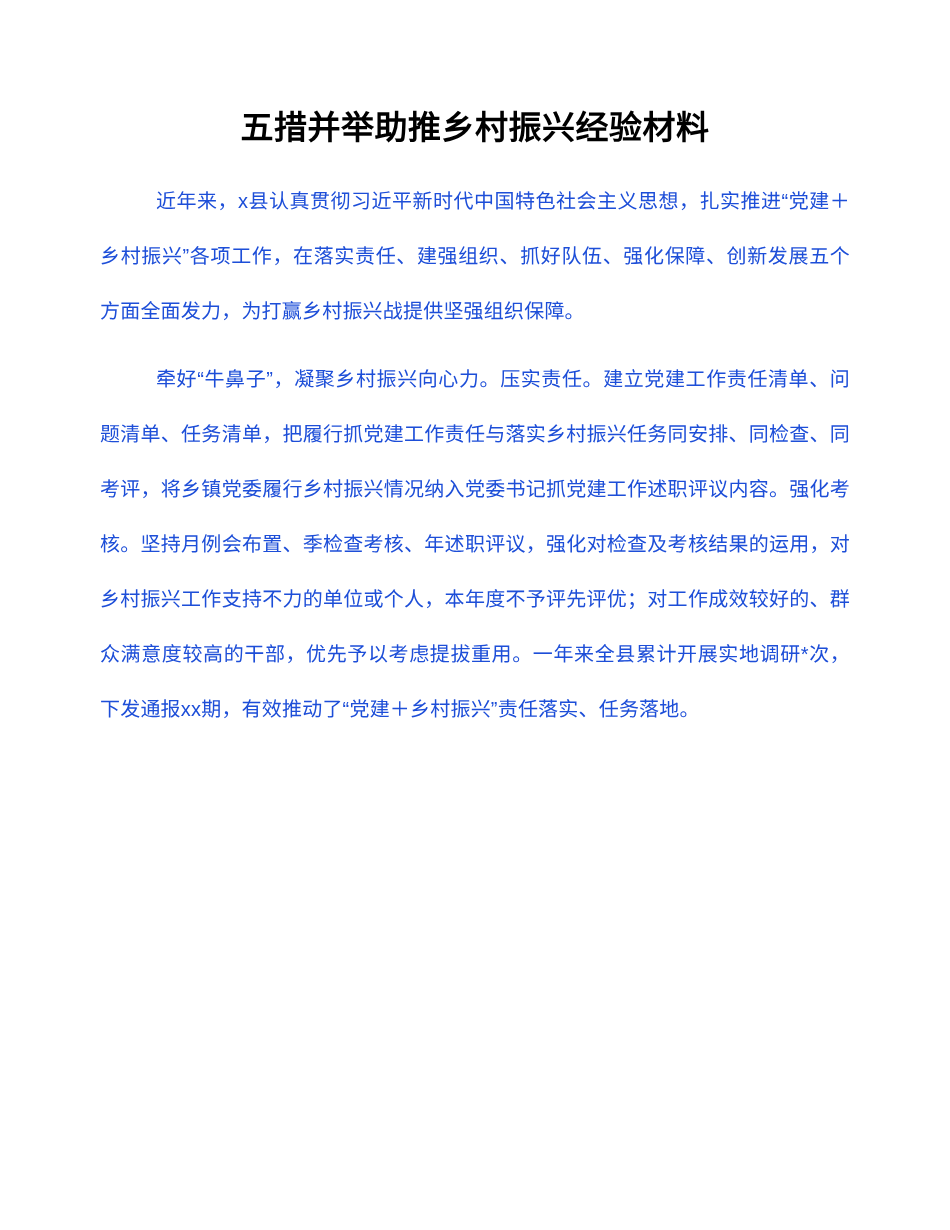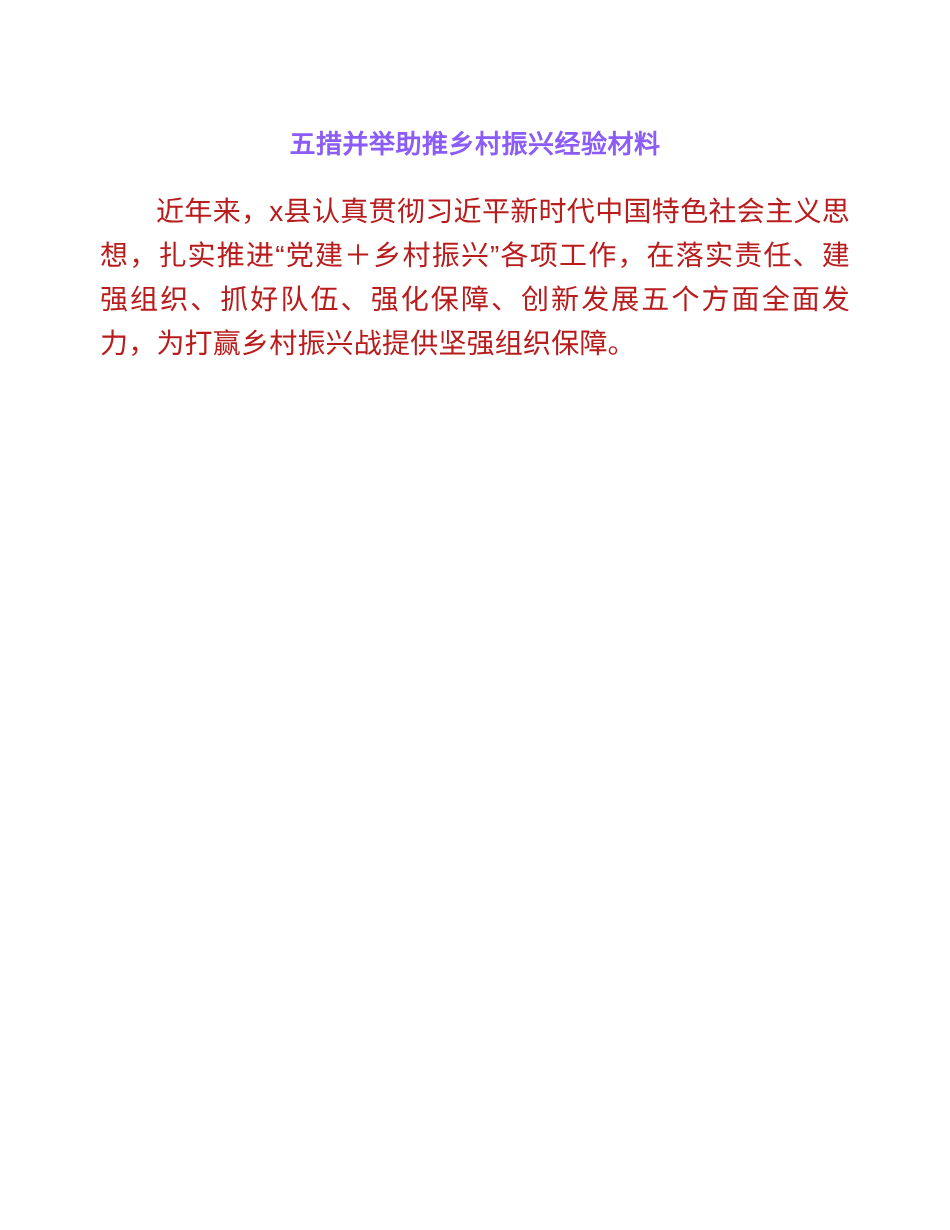--- a/index.html
+++ b/index.html
@@ -22,56 +22,57 @@
     overflow: hidden;
     box-sizing: border-box;
   }
   .doc-body {
     position: absolute;
     left: 100px;
     top: 0;
     width: 750px;
   }
   .doc-title {
-    font-size: 26px;
+    font-size: 33px;
     font-weight: bold;
     text-align: center;
     line-height: 40px;
     letter-spacing: 0.5px;
-    margin: 16px;
+    margin: 0;
     padding-top: 108px;
     padding-bottom: 0;
-    color: #8b5cf6;
+    color: #000000;
     white-space: nowrap;
   }
   .paragraphs {
     margin-top: 26px;
   }
   .para {
-    font-size: 28px;
-    line-height: 44px;
+    font-size: 20px;
+    line-height: 55px;
     text-align: justify;
     text-align-last: left;
     text-justify: inter-ideograph;
     margin: 0 0 13px 0;
     text-indent: 56px;
     letter-spacing: 0.2px;
     word-break: break-all;
-    color: #b91c1c;
+    color: #1d4ed8;
   }
   .para:last-child {
     margin-bottom: 0;
   }
 </style>
 </head>
 <body>
 
 <div class="page">
   <div class="doc-body">
 
     <h1 class="doc-title">五措并举助推乡村振兴经验材料</h1>
 
     <div class="paragraphs">
       <p class="para">近年来，x县认真贯彻习近平新时代中国特色社会主义思想，扎实推进“党建＋乡村振兴”各项工作，在落实责任、建强组织、抓好队伍、强化保障、创新发展五个方面全面发力，为打赢乡村振兴战提供坚强组织保障。</p>
+      <p class="para">牵好“牛鼻子”，凝聚乡村振兴向心力。压实责任。建立党建工作责任清单、问题清单、任务清单，把履行抓党建工作责任与落实乡村振兴任务同安排、同检查、同考评，将乡镇党委履行乡村振兴情况纳入党委书记抓党建工作述职评议内容。强化考核。坚持月例会布置、季检查考核、年述职评议，强化对检查及考核结果的运用，对乡村振兴工作支持不力的单位或个人，本年度不予评先评优；对工作成效较好的、群众满意度较高的干部，优先予以考虑提拔重用。一年来全县累计开展实地调研*次，下发通报xx期，有效推动了“党建＋乡村振兴”责任落实、任务落地。</p>
     </div>
 
   </div>
 </div>
 
 </body></html>

